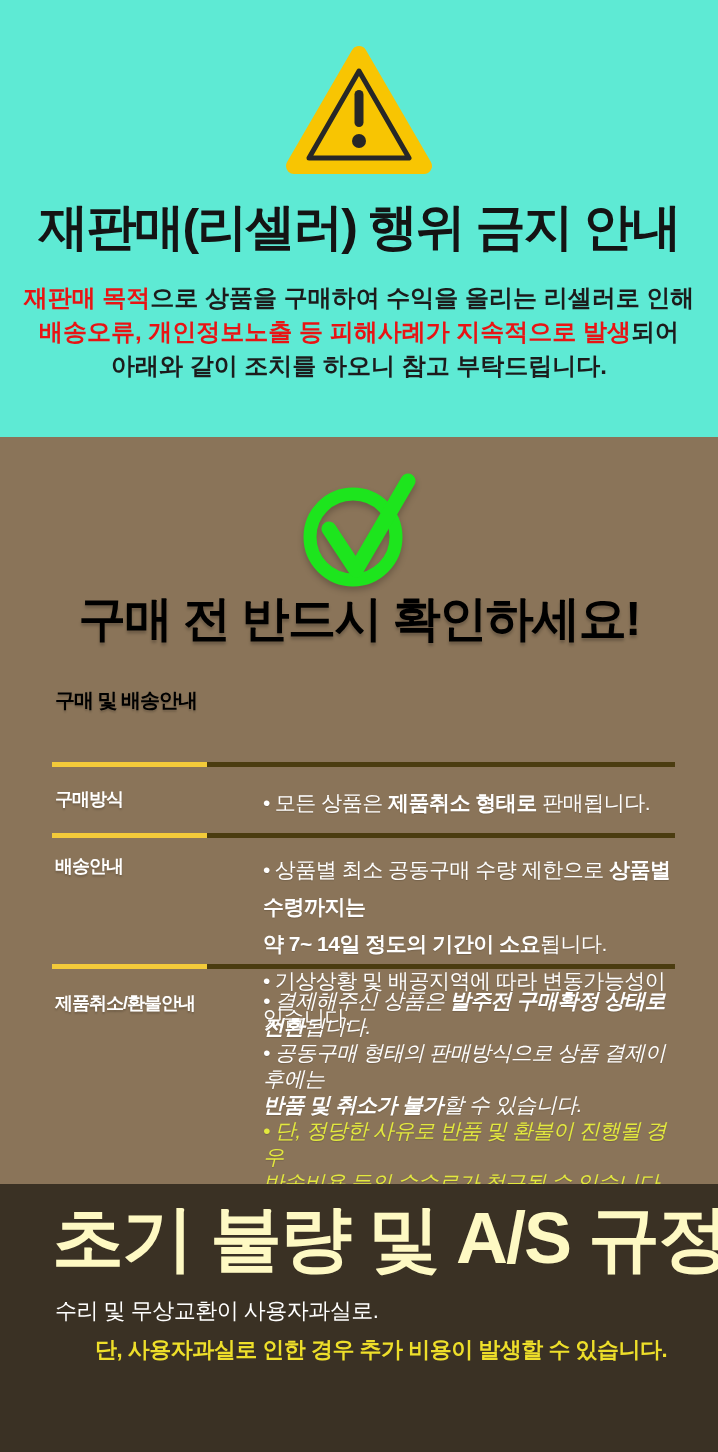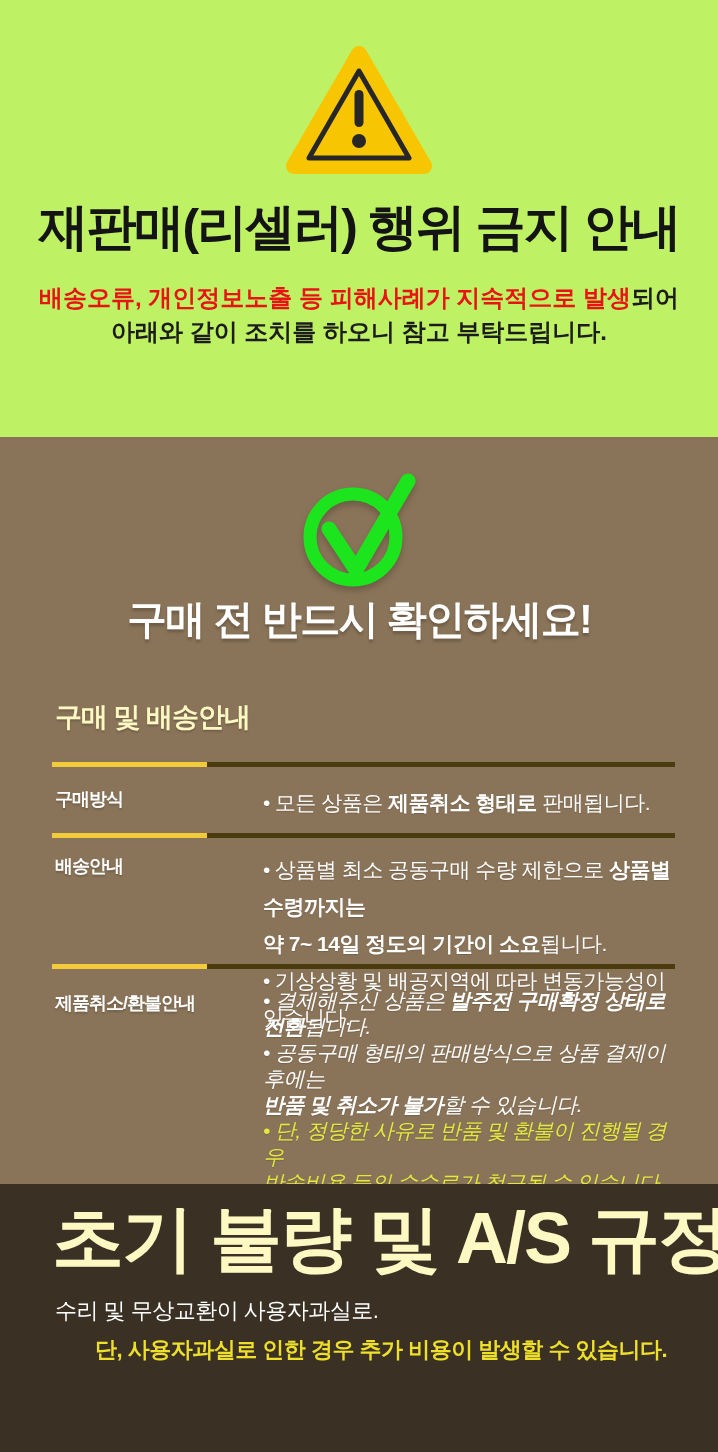--- a/index.html
+++ b/index.html
@@ -2,21 +2,21 @@
 <html><head>
 <meta charset="utf-8">
 <style>
   html,body{margin:0;padding:0;background:#ffffff;}
   .page{
     position:relative;width:718px;height:1452px;overflow:hidden;
     font-family:"Liberation Sans","DejaVu Sans",sans-serif;
     -webkit-font-smoothing:antialiased;
   }
   .sec{position:absolute;left:0;width:718px;}
-  .sec-warning{top:0;height:437px;background:#bef264;}
+  .sec-warning{top:0;height:437px;background:#5eead4;}
   .sec-confirm{top:437px;height:747px;background:#8a7459;}
   .sec-as{top:1184px;height:268px;background:#3a3124;}
 
   
   .warn-tri{position:absolute;top:44px;left:50%;margin-left:-75px;width:150px;height:132px;}
   .warn-title{
     position:absolute;top:192px;left:0;width:100%;margin:0;
     text-align:center;font-size:50px;font-weight:800;color:#141414;
     letter-spacing:-2px;white-space:nowrap;line-height:70px;
   }
@@ -24,27 +24,27 @@
     position:absolute;top:281px;left:0;width:100%;
     text-align:center;font-size:24px;line-height:34px;font-weight:700;color:#1c1c1c;
   }
   .em{color:#e81414;}
 
   
   .check-icon{position:absolute;top:31px;left:50%;margin-left:-63px;width:126px;height:126px;
     filter:drop-shadow(0 4px 3px rgba(0,0,0,0.22));}
   .confirm-title{
     position:absolute;top:150px;left:0;width:100%;margin:0;
-    text-align:center;font-size:40px;font-weight:800;color:#ffffff;
+    text-align:center;font-size:48px;font-weight:800;color:#000000;
     letter-spacing:-1.5px;white-space:nowrap;line-height:64px;
     text-shadow:0 3px 3px rgba(0,0,0,0.22);
   }
   .table-title{
-    position:absolute;left:55px;top:262px;margin:0;
-    font-size:27px;font-weight:800;color:#fef9c3;letter-spacing:-1px;
+    position:absolute;left:55px;top:250px;margin:0;
+    font-size:20px;font-weight:800;color:#000000;letter-spacing:-1px;
     text-shadow:0 2px 2px rgba(0,0,0,0.18);
   }
   .divider{position:absolute;left:52px;width:623px;height:5px;display:flex;}
   .divider .gold{width:155px;height:100%;background:#f3ca3a;}
   .divider .olive{flex:1;height:100%;background:#4b3c10;}
   .d1{top:325px;} .d2{top:396px;} .d3{top:527px;}
 
   .row{position:absolute;left:0;width:718px;}
   .r1{top:347px;} .r2{top:414px;} .r3{top:551px;}
   .row-label{
@@ -81,20 +81,21 @@
 
   <section class="sec sec-warning">
     <svg class="warn-tri" viewBox="0 0 150 132" aria-hidden="true">
       <path d="M75,10 L140,122 L10,122 Z" fill="#f8c502" stroke="#f8c502" stroke-width="16" stroke-linejoin="round"></path>
       <path d="M75,27 L125,114 L25,114 Z" fill="none" stroke="#272727" stroke-width="5" stroke-linejoin="round"></path>
       <rect x="70.5" y="46" width="9" height="37" rx="4.5" fill="#272727"></rect>
       <circle cx="75" cy="97" r="7" fill="#272727"></circle>
     </svg>
     <h1 class="warn-title">재판매(리셀러) 행위 금지 안내</h1>
     <div class="warn-para">
+      <div><span class="em">재판매 목적</span><span>으로 상품을 구매하여 수익을 올리는 리셀러로 인해</span></div>
       <div><span class="em">배송오류, 개인정보노출 등 피해사례가 지속적으로 발생</span><span>되어</span></div>
       <div><span>아래와 같이 조치를 하오니 참고 부탁드립니다.</span></div>
     </div>
   </section>
 
   <section class="sec sec-confirm">
     <svg class="check-icon" viewBox="0 0 126 126" aria-hidden="true">
       <circle cx="57" cy="69" r="43" fill="none" stroke="#1de51d" stroke-width="13"></circle>
       <path d="M33,61 L60,102 L112,13" fill="none" stroke="#1de51d" stroke-width="15" stroke-linecap="round" stroke-linejoin="round"></path>
     </svg>

